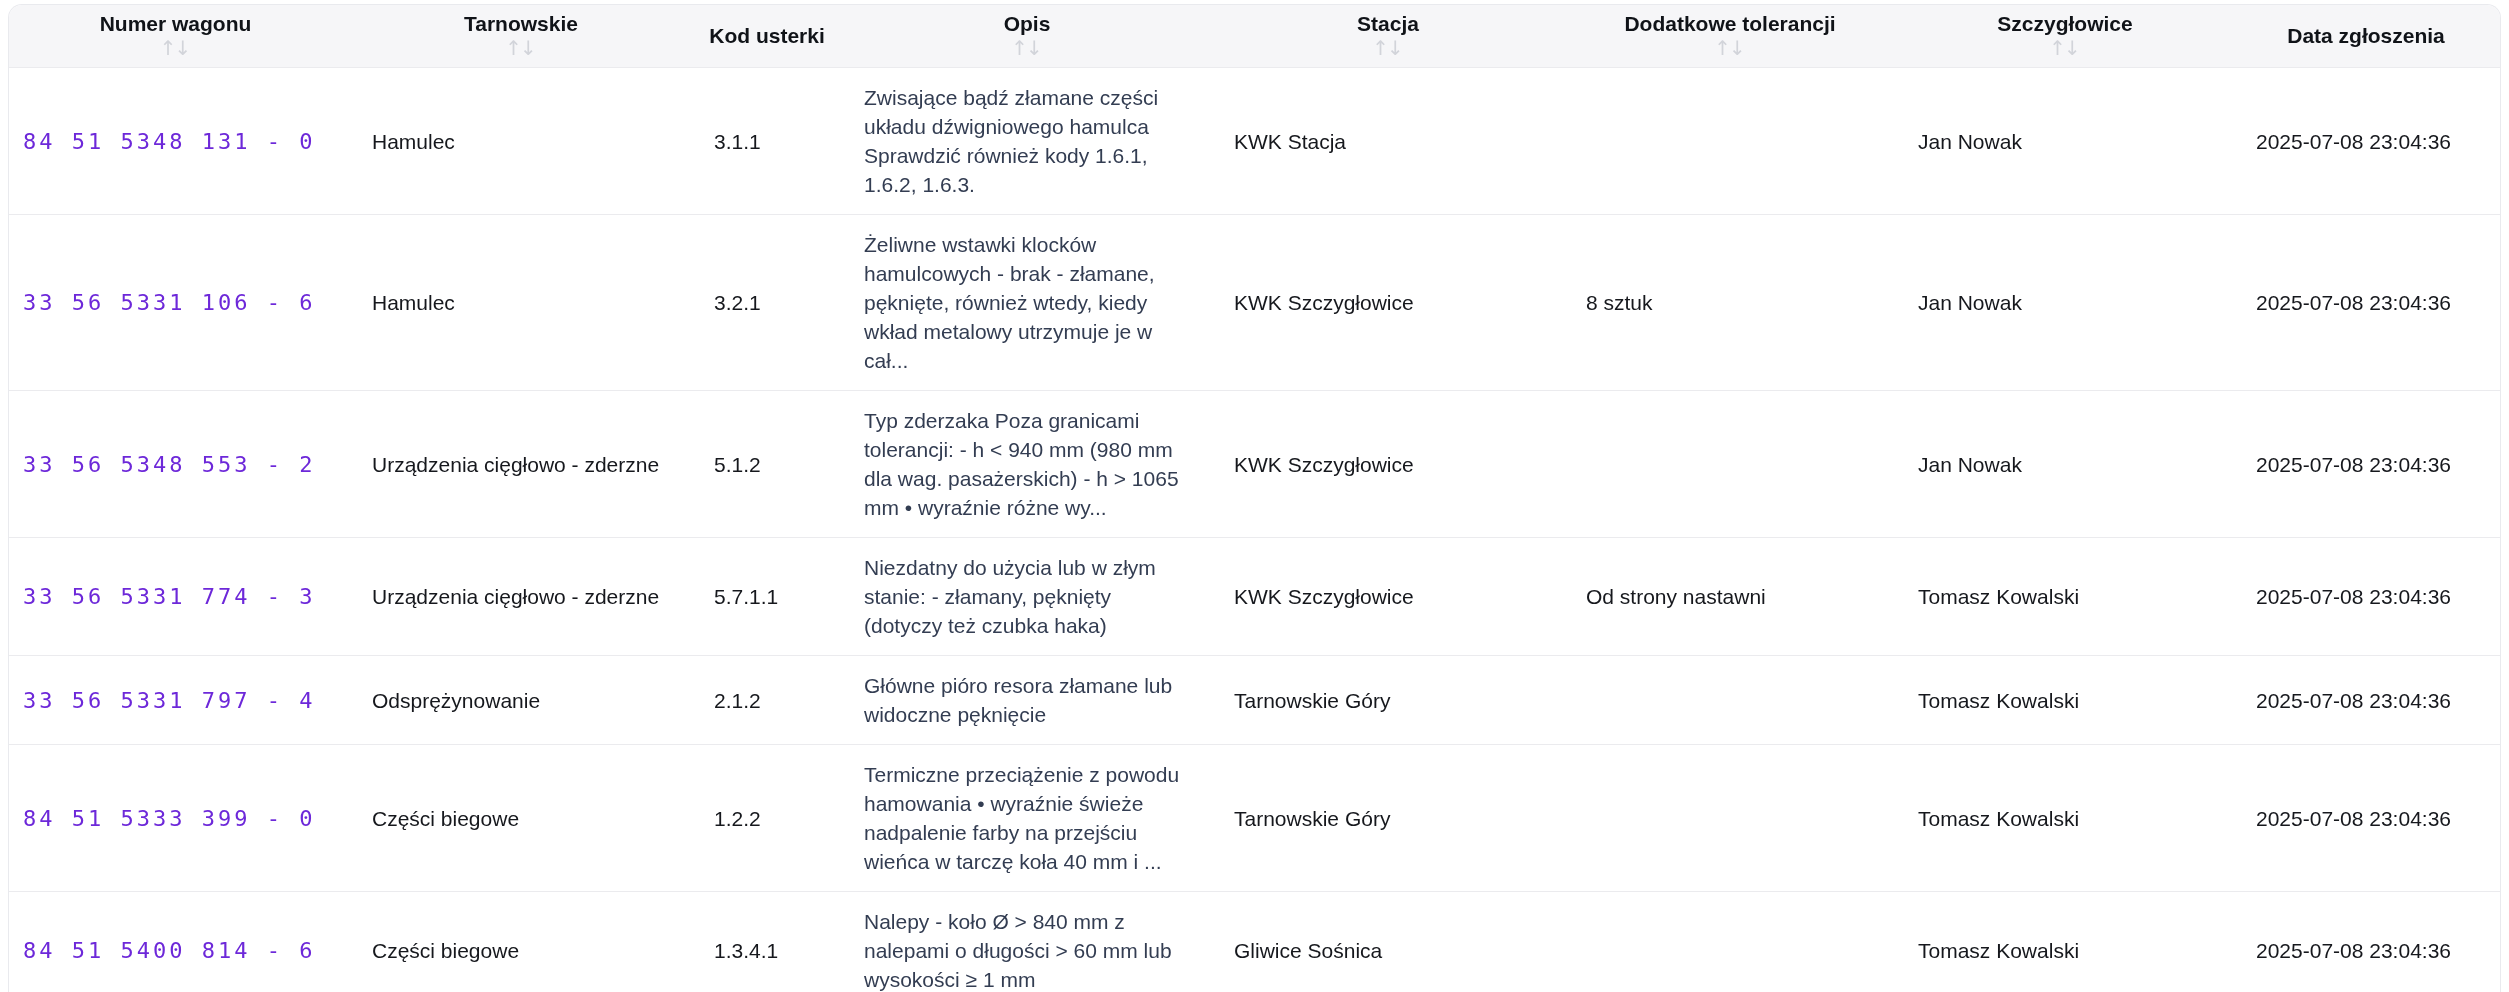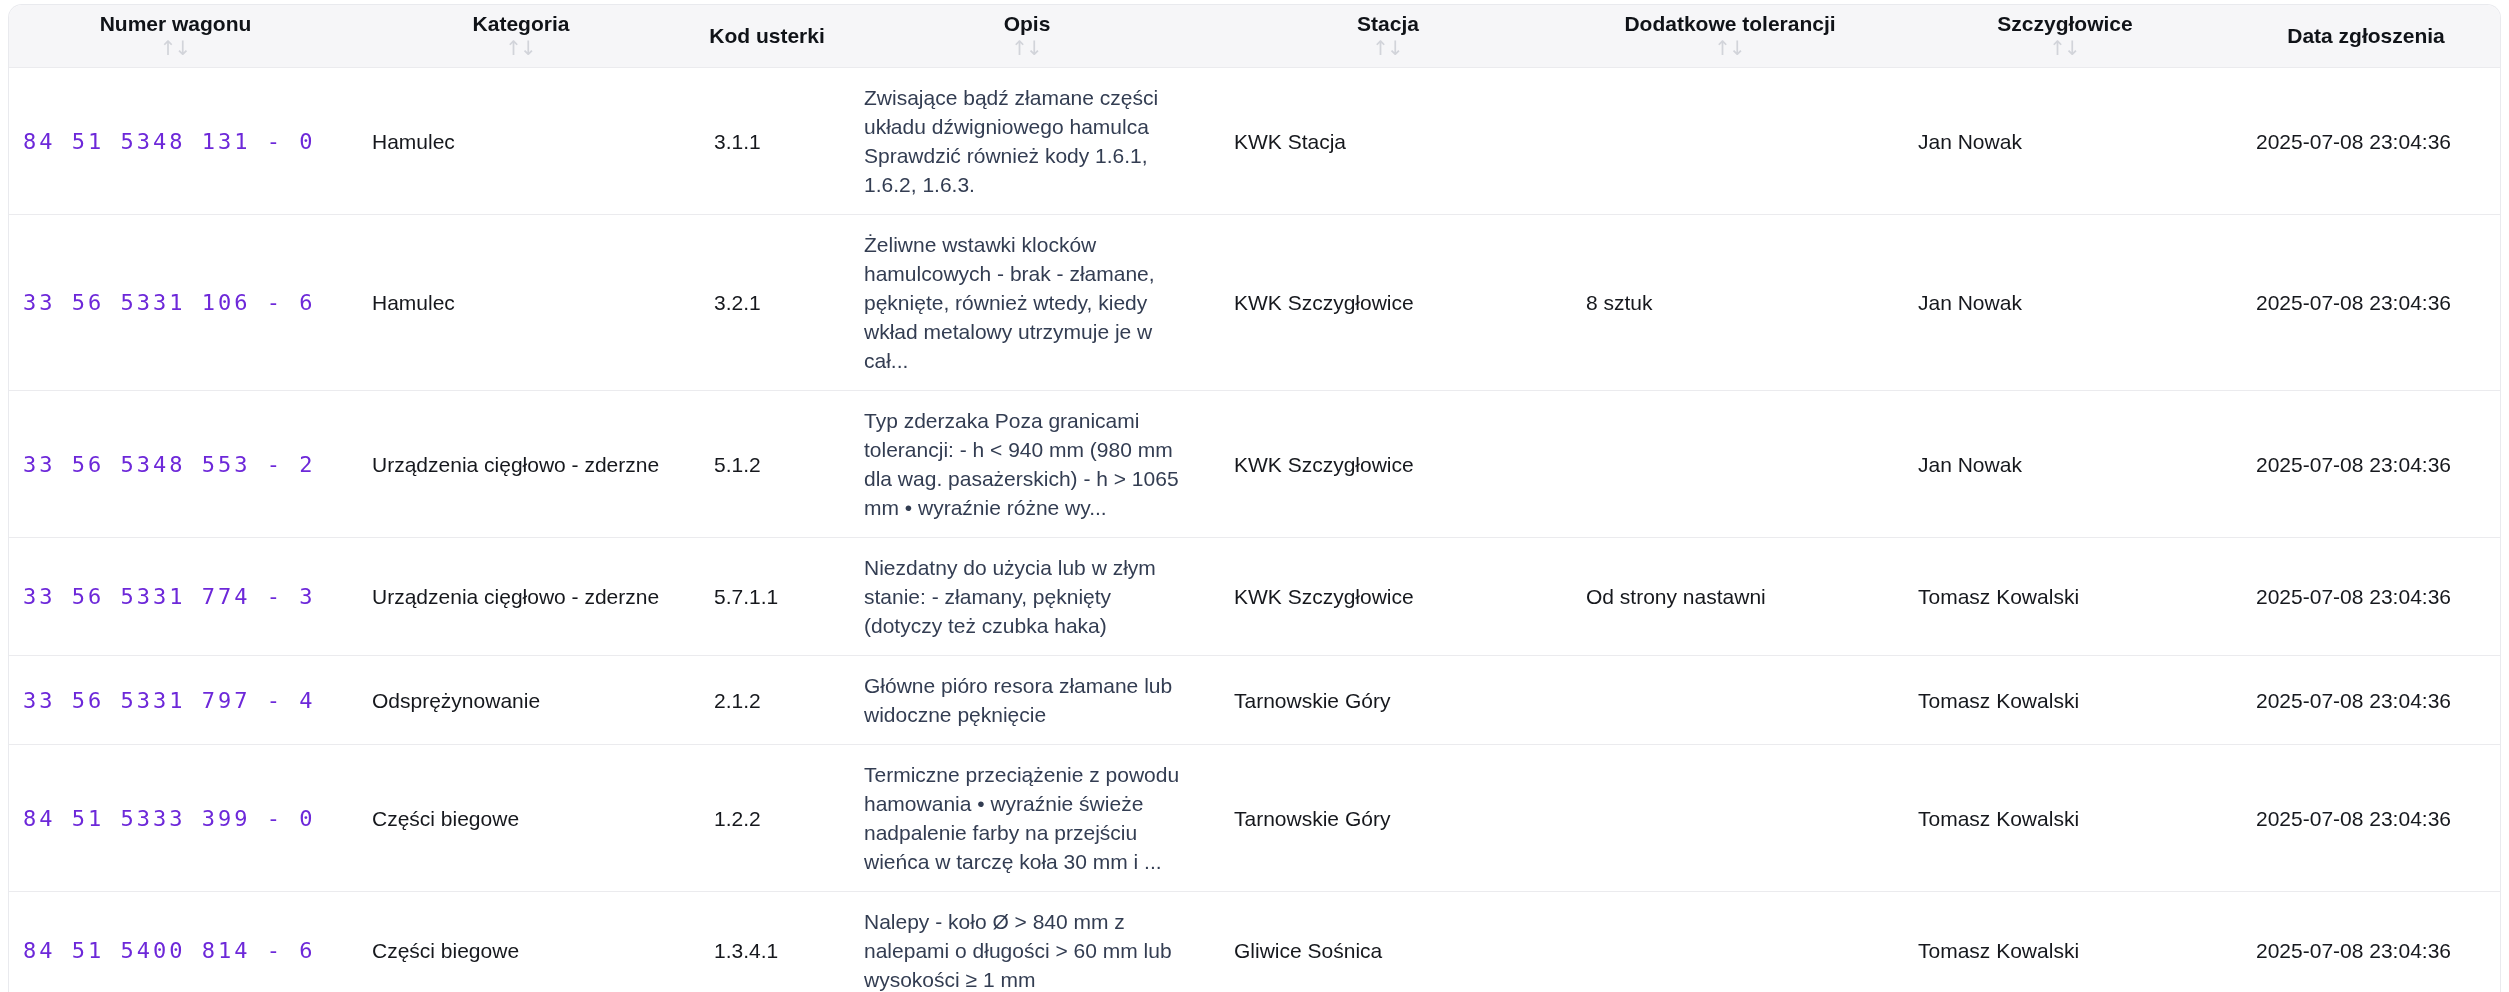--- a/index.html
+++ b/index.html
@@ -93,21 +93,21 @@
     <thead>
       <tr>
           <th>
             <div class="th-inner">
               <span class="th-label">Numer wagonu</span>
               <span class="sort-icon">↑↓</span>
             </div>
           </th>
           <th>
             <div class="th-inner">
-              <span class="th-label">Kategoria</span>
+              <span class="th-label">Tarnowskie</span>
               <span class="sort-icon">↑↓</span>
             </div>
           </th>
           <th>
             <div class="th-inner">
               <span class="th-label">Kod usterki</span>
             </div>
           </th>
           <th>
             <div class="th-inner inline">
@@ -199,21 +199,21 @@
           <td class="c4"><span class="cell-text">Tarnowskie Góry</span></td>
           <td class="c5"><span class="cell-text"></span></td>
           <td class="c6"><span class="cell-text">Tomasz Kowalski</span></td>
           <td class="c7"><span class="cell-text">2025-07-08 23:04:36</span></td>
         </tr>
         <tr>
           <td class="c0"><span class="cell-text">84 51 5333 399 - 0</span></td>
           <td class="c1"><span class="cell-text">Części biegowe</span></td>
           <td class="c2"><span class="cell-text">1.2.2</span></td>
           <td class="c3">
-            <span class="cell-text">Termiczne przeciążenie z powodu hamowania • wyraźnie świeże nadpalenie farby na przejściu wieńca w tarczę koła 30 mm i ...</span>
+            <span class="cell-text">Termiczne przeciążenie z powodu hamowania • wyraźnie świeże nadpalenie farby na przejściu wieńca w tarczę koła 40 mm i ...</span>
           </td>
           <td class="c4"><span class="cell-text">Tarnowskie Góry</span></td>
           <td class="c5"><span class="cell-text"></span></td>
           <td class="c6"><span class="cell-text">Tomasz Kowalski</span></td>
           <td class="c7"><span class="cell-text">2025-07-08 23:04:36</span></td>
         </tr>
         <tr>
           <td class="c0"><span class="cell-text">84 51 5400 814 - 6</span></td>
           <td class="c1"><span class="cell-text">Części biegowe</span></td>
           <td class="c2"><span class="cell-text">1.3.4.1</span></td>

